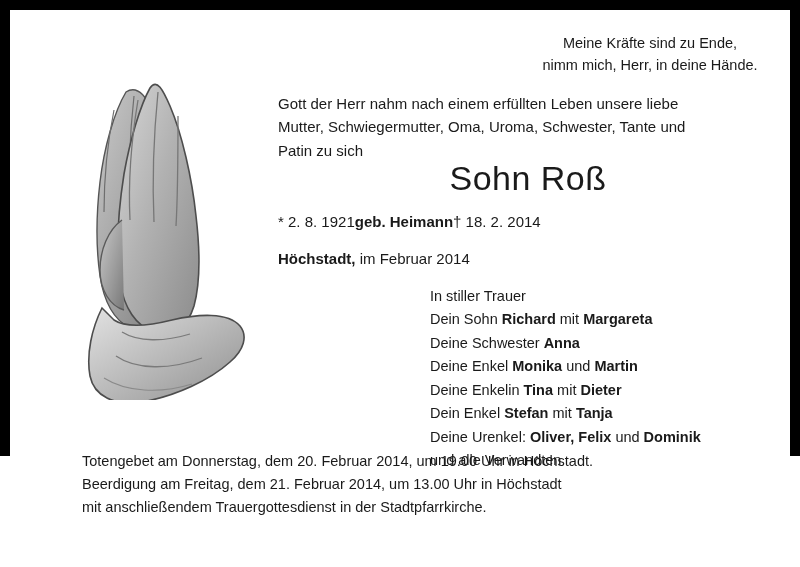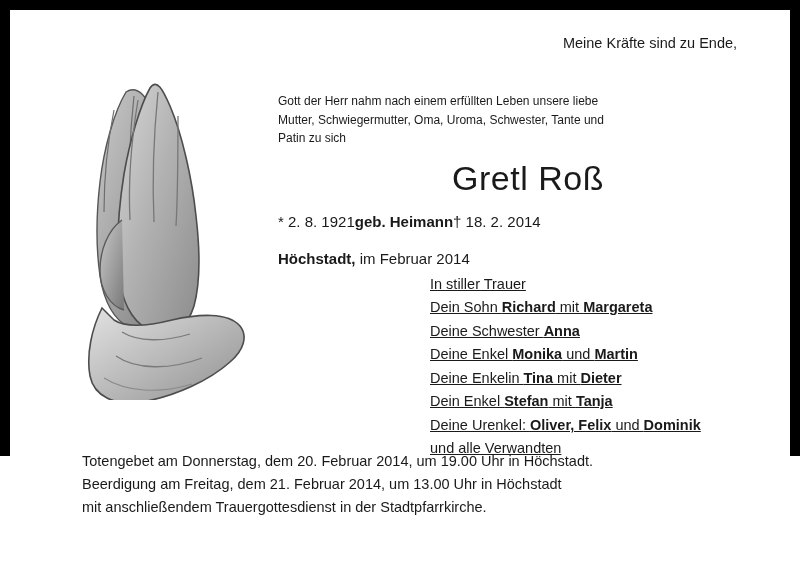--- a/index.html
+++ b/index.html
@@ -53,21 +53,21 @@
     text-align: center;
     font-size: 14.5px;
     line-height: 1.55;
     color: #1a1a1a;
   }
   .intro {
     position: absolute;
     left: 268px;
     top: 82px;
     width: 500px;
-    font-size: 12px;
+    font-size: 15px;
     line-height: 1.55;
     color: #1a1a1a;
   }
   .name {
     position: absolute;
     left: 268px;
     top: 150px;
     width: 500px;
     text-align: center;
     font-size: 34px;
@@ -90,25 +90,24 @@
   .place {
     position: absolute;
     left: 268px;
     top: 240px;
     font-size: 15px;
   }
   .place b { font-weight: bold; }
   .mourners {
     position: absolute;
     left: 420px;
-    top: 263px;
+    top: 275px;
     width: 350px;
     font-size: 14.5px;
     line-height: 1.62;
-    text-decoration: underline;
   }
   .mourners div { white-space: nowrap; }
   .mourners b { font-weight: bold; }
   .services {
     position: absolute;
     left: 36px;
     top: 440px;
     width: 710px;
     font-size: 14.5px;
     line-height: 1.6;
@@ -162,29 +161,30 @@
                  C146 326 180 310 200 292 C214 280 218 266 210 256
                  C198 242 168 244 142 250 C118 256 96 258 84 250 Z" fill="url(#sleeve)" stroke="#4d4d4d" stroke-width="1.6"></path>
         <path d="M92 262 C108 272 134 272 160 264" fill="none" stroke="#7a7a7a" stroke-width="1.3"></path>
         <path d="M86 286 C106 300 140 300 172 288" fill="none" stroke="#7a7a7a" stroke-width="1.3"></path>
         <path d="M74 308 C96 322 130 324 162 314" fill="none" stroke="#8a8a8a" stroke-width="1.1"></path>
       </svg>
     </div>
 
     <div class="epitaph">
       <div>Meine Kräfte sind zu Ende,</div>
+      <div>nimm mich, Herr, in deine Hände.</div>
     </div>
 
     <div class="intro">
       <div>Gott der Herr nahm nach einem erfüllten Leben unsere liebe</div>
       <div>Mutter, Schwiegermutter, Oma, Uroma, Schwester, Tante und</div>
       <div>Patin zu sich</div>
     </div>
 
-    <div class="name">Gretl Roß</div>
+    <div class="name">Sohn Roß</div>
 
     <div class="dates">
       <span class="born">* 2. 8. 1921</span>
       <span class="maiden">geb. Heimann</span>
       <span class="died">† 18. 2. 2014</span>
     </div>
 
     <div class="place">
       <b>Höchstadt,</b><span> im Februar 2014</span>
     </div>

